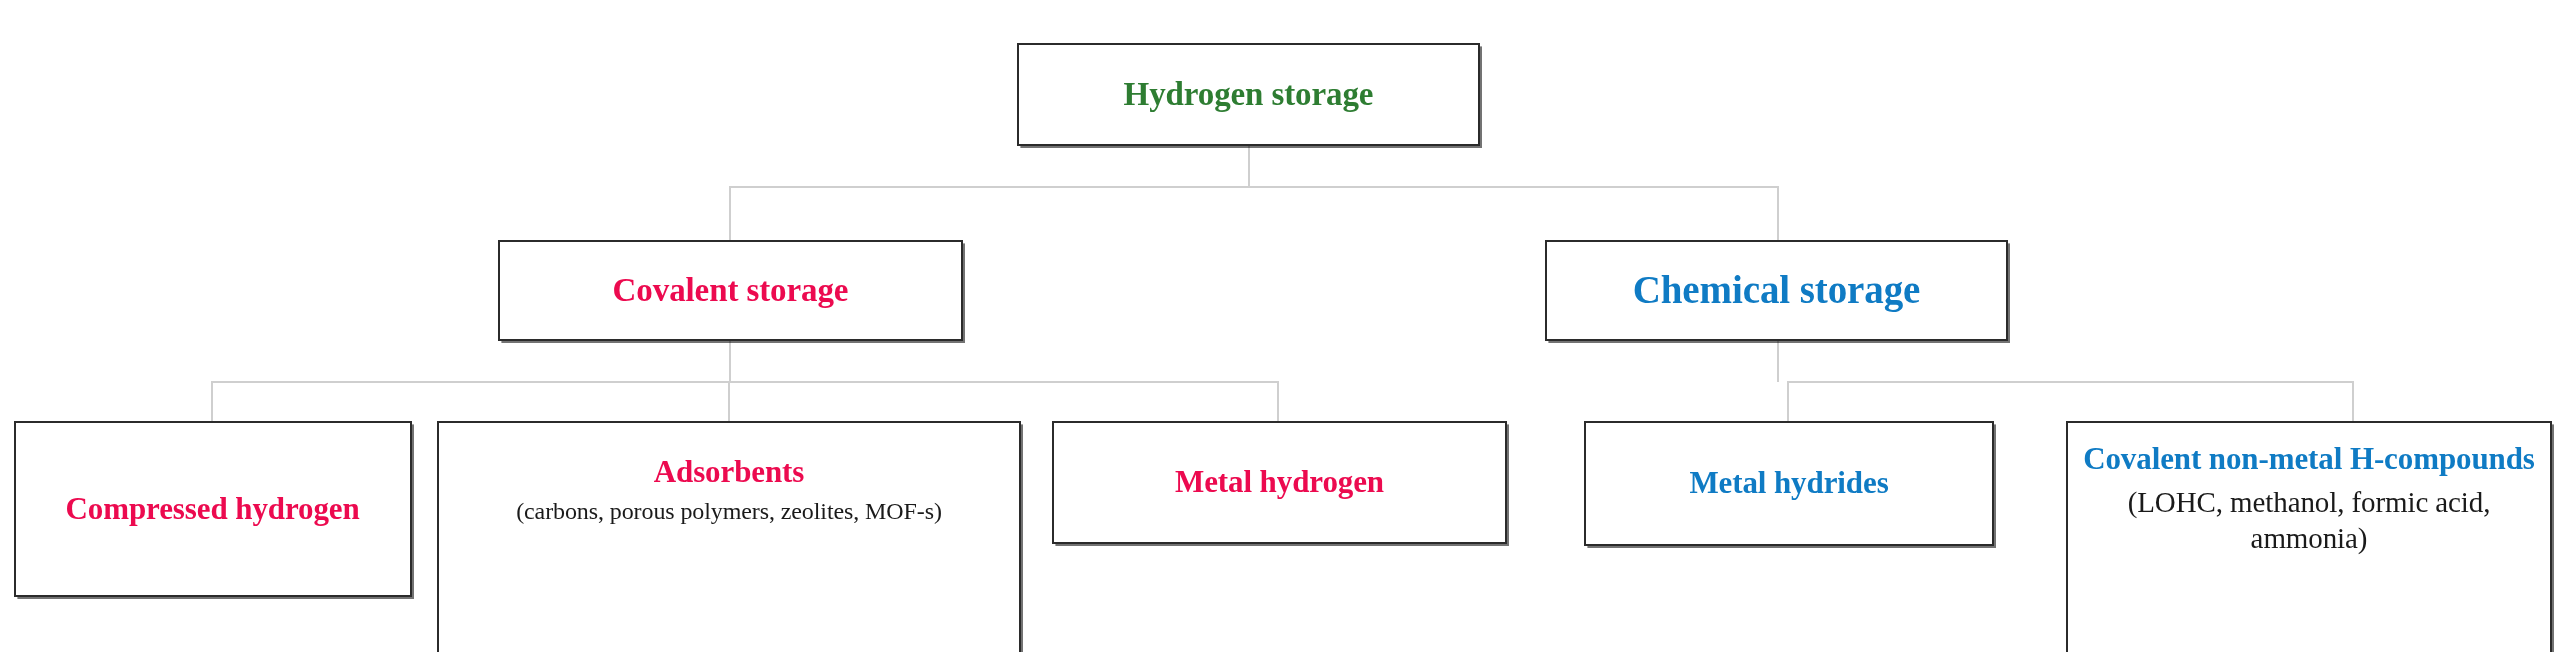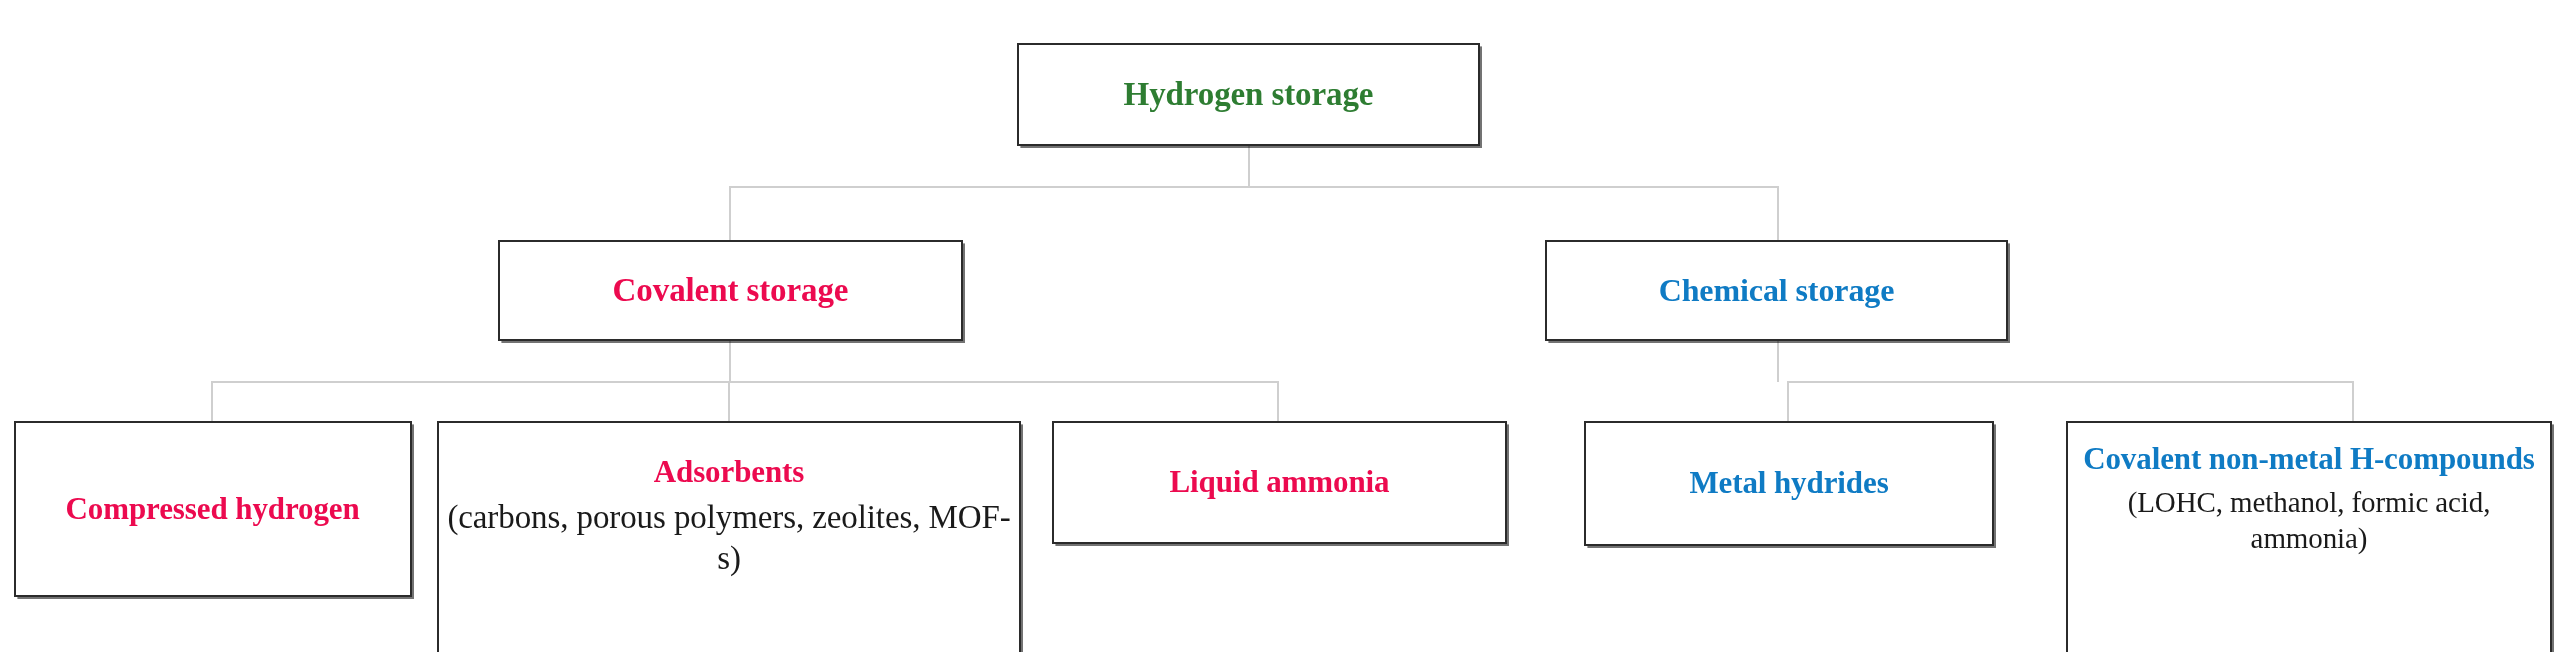--- a/index.html
+++ b/index.html
@@ -55,30 +55,30 @@
 
   
   #node-root { left: 1017px; top: 6.8px; width: 463px; height: 103px; }
   #node-root .title { font-size: 33px; color: #2e7d32; }
 
   
   #node-physical { left: 498px; top: 204px; width: 465px; height: 101px; }
   #node-physical .title { font-size: 33px; color: #ec0a4f; }
 
   #node-chemical { left: 1545px; top: 204px; width: 463px; height: 101px; }
-  #node-chemical .title { font-size: 32px; color: #0f7bc4; }
+  #node-chemical .title { font-size: 39px; color: #0f7bc4; }
 
   
   #node-compressed { left: 13.6px; top: 385px; width: 398px; height: 176px; justify-content: center; }
   #node-compressed .title { font-size: 31px; color: #ec0a4f; }
 
   #node-adsorbents { left: 437px; top: 385px; width: 584px; height: 251px;
                      justify-content: flex-start; padding-top: 31px; }
   #node-adsorbents .title { font-size: 31px; color: #ec0a4f; }
-  #node-adsorbents .sub { font-size: 33px; }
+  #node-adsorbents .sub { font-size: 24px; }
 
   #node-liquid { left: 1052px; top: 385px; width: 455px; height: 123px; }
   #node-liquid .title { font-size: 31px; color: #ec0a4f; }
 
   #node-metal { left: 1584px; top: 385px; width: 410px; height: 125px; }
   #node-metal .title { font-size: 31px; color: #0f7bc4; }
 
   #node-covalent { left: 2066px; top: 385px; width: 486px; height: 258px;
                    justify-content: flex-start; padding-top: 17.7px; }
   #node-covalent .title { font-size: 31px; color: #0f7bc4; }
@@ -120,21 +120,21 @@
   <div class="node" id="node-compressed">
     <div class="title">Compressed hydrogen</div>
   </div>
 
   <div class="node" id="node-adsorbents">
     <div class="title">Adsorbents</div>
     <div class="sub">(carbons, porous polymers, zeolites, MOF-s)</div>
   </div>
 
   <div class="node" id="node-liquid">
-    <div class="title">Liquid ammonia</div>
+    <div class="title">Metal hydrogen</div>
   </div>
 
   <div class="node" id="node-covalent">
     <div class="title">Covalent non-metal H-compounds</div>
     <div class="sub">(LOHC, methanol, formic acid, ammonia)</div>
   </div>
 
   <div class="node" id="node-metal">
     <div class="title">Metal hydrides</div>
   </div>

